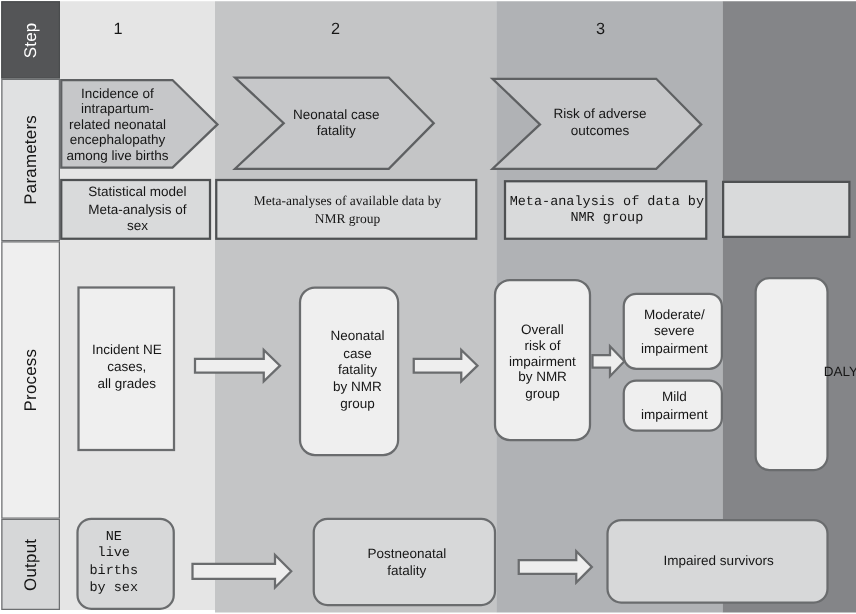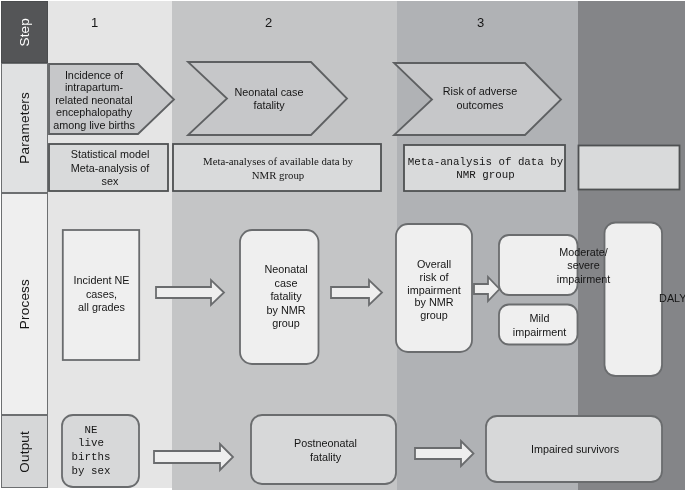--- a/index.html
+++ b/index.html
@@ -103,21 +103,21 @@
   <div class="lbl" style="left:241px;top:230px;width:90px;height:134px;font-size:10.8px;line-height:13.4px;">Neonatal
 case
 fatality
 by NMR
 group</div>
   <div class="lbl" style="left:396px;top:227px;width:76px;height:126px;font-size:10.8px;line-height:12.8px;">Overall
 risk of
 impairment
 by NMR
 group</div>
-  <div class="lbl" style="left:500px;top:236px;width:79px;height:60px;font-size:10.8px;line-height:13.4px;margin-left:44px;">Moderate/
+  <div class="lbl" style="left:500px;top:236px;width:79px;height:60px;font-size:10.8px;line-height:13.4px;">Moderate/
 severe
 impairment</div>
   <div class="lbl" style="left:500px;top:305px;width:79px;height:40px;font-size:10.8px;line-height:14px;">Mild
 impairment</div>
   <div class="lbl" style="left:607px;top:222px;width:57px;height:154px;font-size:10.8px;line-height:13.4px;padding-left:40px;">DALYs</div>
 
   <div class="lbl" style="left:62px;top:415px;width:58px;height:72px;font-size:10.8px;line-height:13.6px;font-family:Liberation Mono, monospace;">NE
 live births
 by sex</div>
   <div class="lbl" style="left:253px;top:416px;width:145px;height:68px;font-size:10.8px;line-height:14px;">Postneonatal

